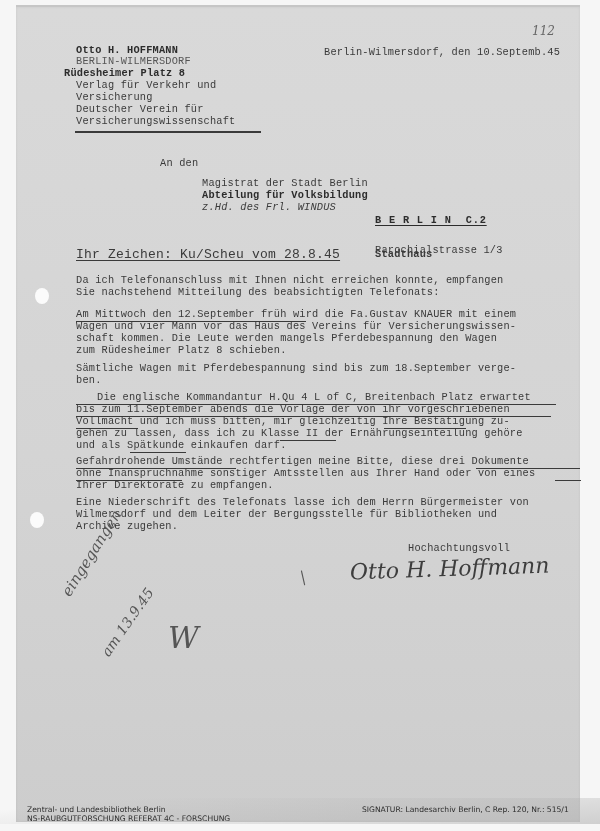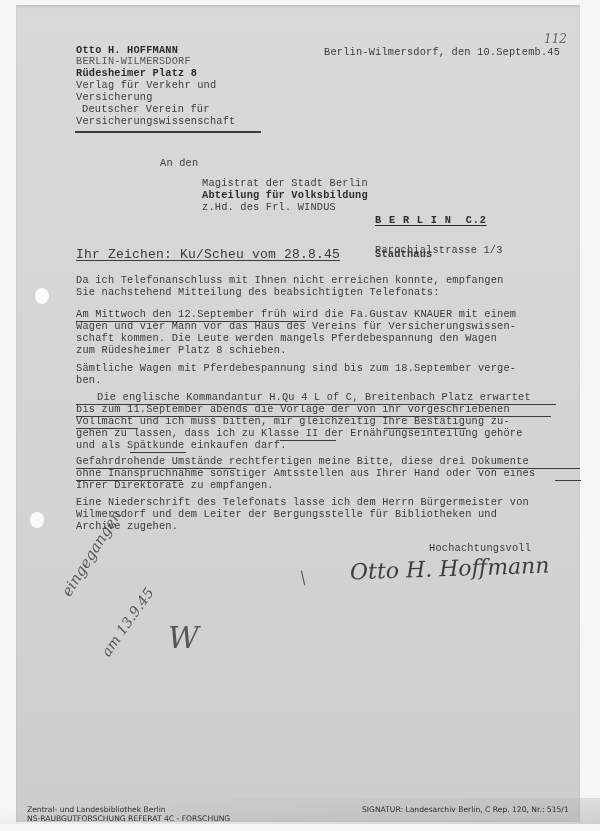--- a/index.html
+++ b/index.html
@@ -28,40 +28,40 @@
   .page-num { position: absolute; font-family: "DejaVu Serif", serif; font-style: italic; font-size: 12px; color: #666; }
 </style>
 </head>
 <body>
 
 <div class="paper-edge-top"></div>
 <div class="paper"></div>
 <div class="hole" style="left:35px; top:288px;"></div>
 <div class="hole" style="left:30px; top:512px;"></div>
 
-<div class="page-num" style="left:544px; top:24px;margin-top:8px;">112</div>
+<div class="page-num" style="left:532px; top:24px;">112</div>
 
 <div>
   <div class="t bold" style="left:76px; top:45px;">Otto H. HOFFMANN</div>
   <div class="t faint" style="left:76px; top:56px;">BERLIN-WILMERSDORF</div>
-  <div class="t bold" style="left:76px; top:68px;text-align:center;">Rüdesheimer Platz 8</div>
+  <div class="t bold" style="left:64px; top:68px;text-align:center;">Rüdesheimer Platz 8</div>
   <div class="t" style="left:76px; top:80px;">Verlag für Verkehr und</div>
   <div class="t" style="left:76px; top:92px;">Versicherung</div>
-  <div class="t" style="left:66px; top:104px;padding-left:16px;">Deutscher Verein für</div>
+  <div class="t" style="left:60px; top:104px;padding-left:16px;">Deutscher Verein für</div>
   <div class="t" style="left:76px; top:116px;">Versicherungswissenschaft</div>
   <div class="rule" style="left:75px; top:131px; width:186px;"></div>
 </div>
 
 <div class="t" style="left:324px; top:47px;">Berlin-Wilmersdorf, den 10.Septemb.45</div>
 
 <div>
   <div class="t" style="left:160px; top:158px;">An den</div>
   <div class="t" style="left:202px; top:178px;">Magistrat der Stadt Berlin</div>
   <div class="t bold" style="left:202px; top:190px;">Abteilung für Volksbildung</div>
-  <div class="t" style="left:202px; top:202px;">z.Hd. des Frl. WINDUS</div>
+  <div class="t" style="left:202px; top:202px;font-style:italic;">z.Hd. des Frl. WINDUS</div>
   <div class="t bold ul" style="left:375px; top:215px; letter-spacing:0.8px;">B E R L I N  C.2</div>
   <div class="t" style="left:375px; top:249px;font-weight:bold;">Stadthaus</div>
   <div class="t" style="left:375px; top:245px;text-align:right;">Parochialstrasse 1/3</div>
 </div>
 
 <div class="t ul" style="left:76px; top:249px; font-size:13px;">Ihr Zeichen: Ku/Scheu vom 28.8.45</div>
 
 <div>
   <div class="t" style="left:76px; top:275px;">Da ich Telefonanschluss mit Ihnen nicht erreichen konnte, empfangen</div>
   <div class="t" style="left:76px; top:287px;">Sie nachstehend Mitteilung des beabsichtigten Telefonats:</div>
@@ -93,21 +93,21 @@
   <div class="t" style="left:76px; top:468px;">ohne Inanspruchnahme sonstiger Amtsstellen aus Ihrer Hand oder von eines</div>
   <div class="rule" style="left:76px; top:480px; width:106px; height:1px;"></div>
   <div class="rule" style="left:555px; top:480px; width:26px; height:1px;"></div>
   <div class="t" style="left:76px; top:480px;">Ihrer Direktorate zu empfangen.</div>
 
   <div class="t" style="left:76px; top:497px;">Eine Niederschrift des Telefonats lasse ich dem Herrn Bürgermeister von</div>
   <div class="t" style="left:76px; top:509px;text-align:center;">Wilmersdorf und dem Leiter der Bergungsstelle für Bibliotheken und</div>
   <div class="t" style="left:76px; top:521px;">Archive zugehen.</div>
 </div>
 
-<div class="t" style="left:416px; top:543px;padding-left:13px;">Hochachtungsvoll</div>
+<div class="t" style="left:395px; top:543px;padding-left:13px;">Hochachtungsvoll</div>
 <div class="hand" style="left:350px; top:556px; font-size:22px; color:#3d3d3d; transform:rotate(-2deg);">Otto H. Hoffmann</div>
 <div class="hand" style="left:300px; top:568px; font-size:16px; transform:rotate(-40deg);">/</div>
 
 <div class="hand" style="left:58px; top:590px; font-size:15px; transform:rotate(-58deg); transform-origin:left top;">eingegangen</div>
 <div class="hand" style="left:98px; top:650px; font-size:14px; transform:rotate(-55deg); transform-origin:left top;">am 13.9.45</div>
 <div class="hand" style="left:168px; top:620px; font-size:30px;">W</div>
 
 <div class="footer-band"></div>
 <div class="footer" style="left:27px; top:805px;">Zentral- und Landesbibliothek Berlin</div>
 <div class="footer" style="left:27px; top:814px;">NS-RAUBGUTFORSCHUNG REFERAT 4C - FORSCHUNG</div>

